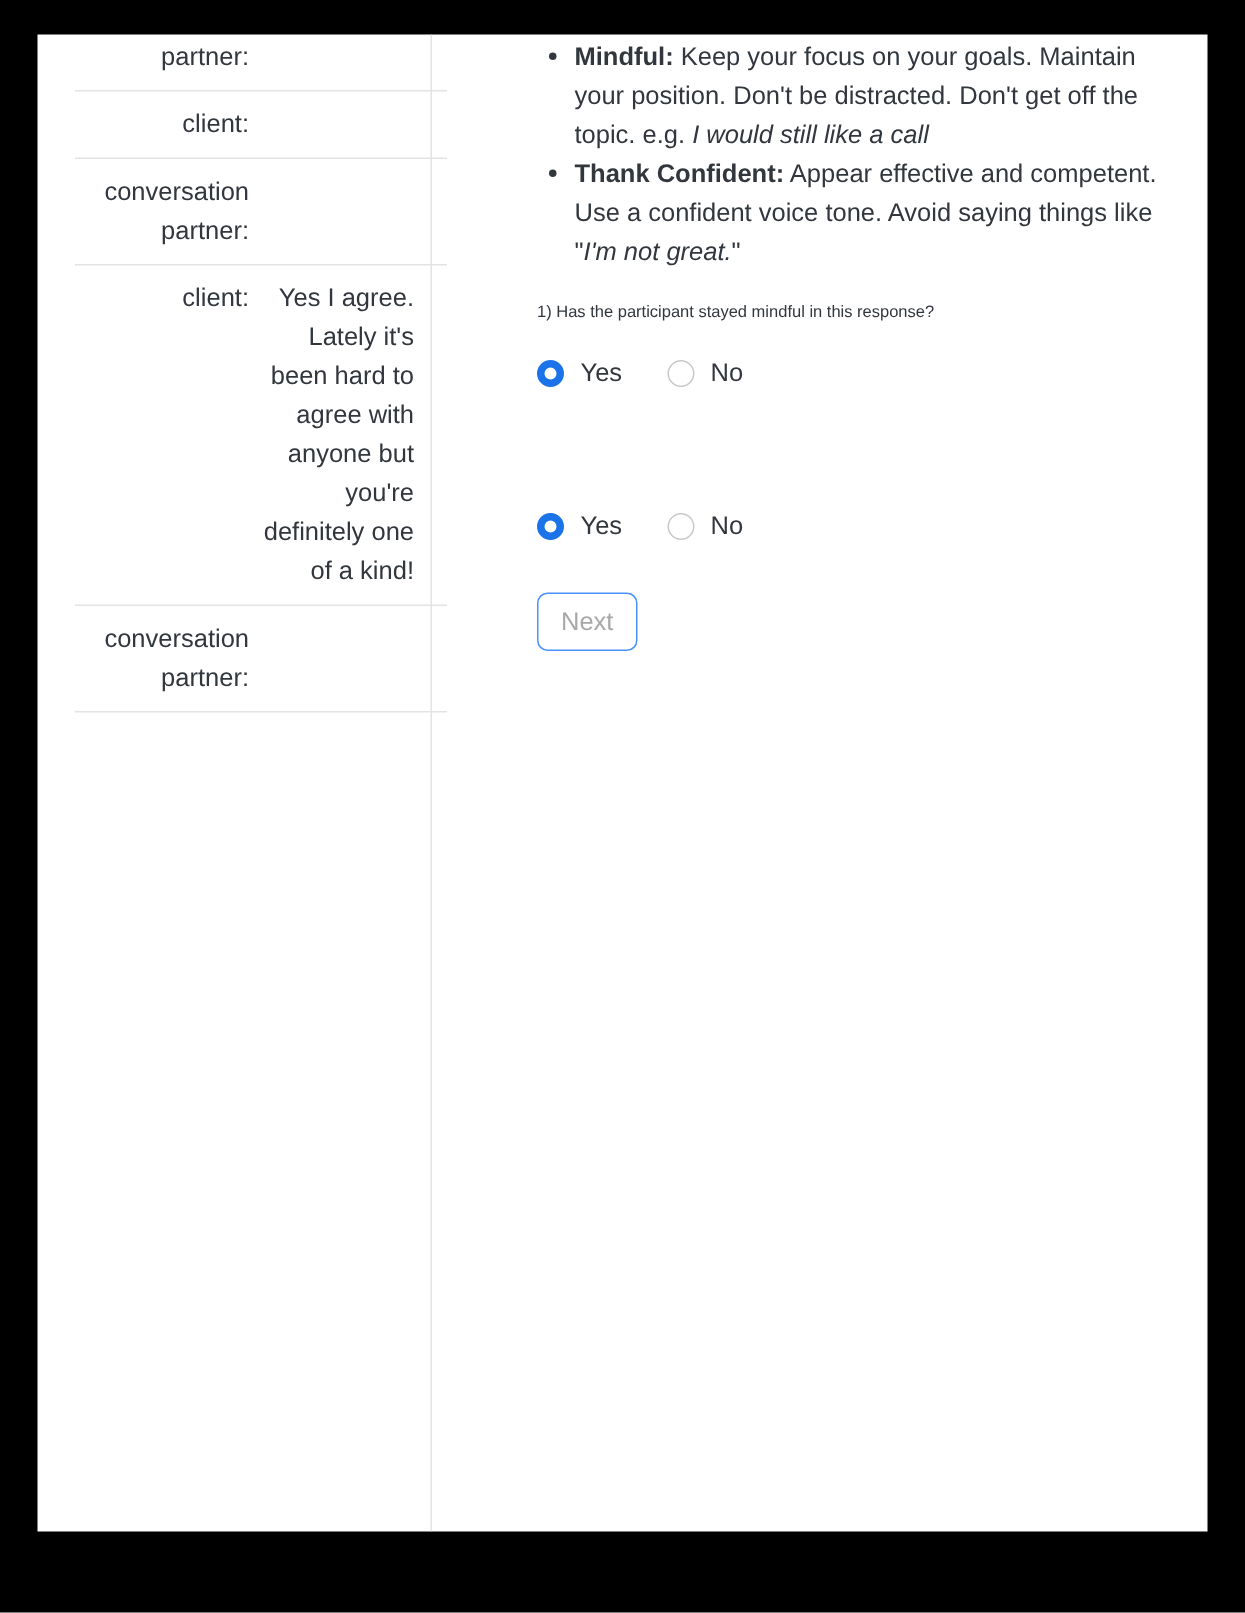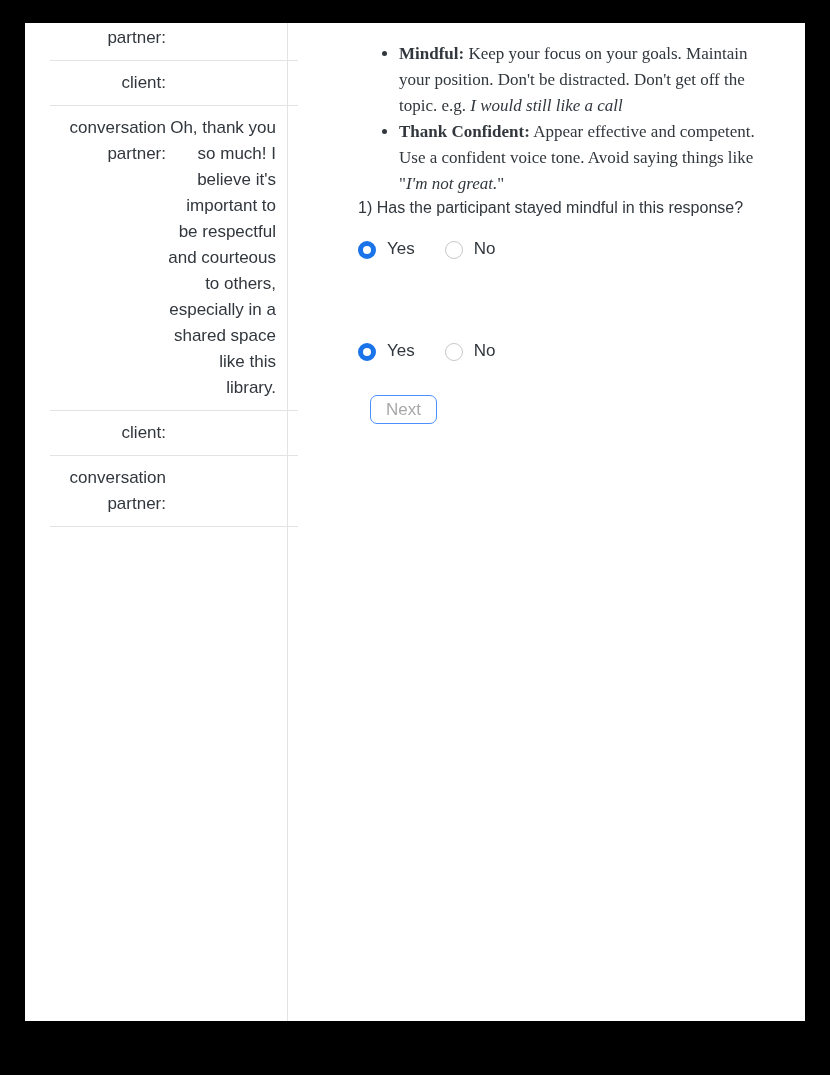--- a/index.html
+++ b/index.html
@@ -52,43 +52,42 @@
   }
   
   .right-pane {
     position: absolute;
     left: 333px; top: 0;
     width: 440px; height: 100%;
   }
   .instructions {
     position: absolute;
     left: 0; top: 2px;
-    margin: 16px;
+    margin: 0;
     padding-left: 25px;
     font-size: 17px;
     line-height: 26px;
-    font-family: Liberation Serif, serif;
   }
   .instructions li { white-space: pre-line; }
   .instructions b { font-weight: 700; }
   .instructions i { font-style: italic; }
   .question {
     position: absolute;
     left: 0;
-    font-size: 16px;
+    font-size: 11px;
     line-height: 26px;
     white-space: pre-line;
   }
   .q1 { top: 172px; }
   .q2 { top: 247px; }
   .radio-row {
     position: absolute;
     left: 0;
     display: flex;
-    align-items: flex-end;
+    align-items: center;
     height: 20px;
   }
   .r1 { top: 216px; }
   .r2 { top: 318px; }
   .radio {
     width: 18px; height: 18px;
     border-radius: 50%;
     box-sizing: border-box;
     background: #ffffff;
     flex: none;
@@ -97,22 +96,22 @@
   .radio.selected { border: 5px solid #1a73e8; }
   .radio.unselected { border: 1.5px solid #c8c8c8; }
   .radio-label {
     margin-left: 11px;
     font-size: 17px;
     cursor: pointer;
   }
   .opt-gap { margin-left: 30px; }
   .next-btn {
     position: absolute;
-    left: 12px; top: 372px;
-    min-width: 66px; height: 29px;
+    left: 0; top: 372px;
+    min-width: 66px; height: 39px;
     background: #ffffff;
     border: 1.5px solid #4a90fe;
     border-radius: 7px;
     color: #a8a8a8;
     font-family: "Liberation Sans", sans-serif;
     font-size: 17px;
     padding: 0 15px;
     cursor: pointer;
   }
 </style>
@@ -124,34 +123,31 @@
   <div class="left-pane">
     <div class="chat-row clipped-top">
       <div class="speaker">partner:</div>
     </div>
     <div class="chat-row">
       <div class="speaker">client:</div>
     </div>
     <div class="chat-row">
       <div class="speaker">conversation
 partner:</div>
-      <div class="msg">Oh, thank you
-so much! I
-believe it's
-important to
-be respectful
-and courteous
-to others,
-especially in a
-shared space
-like this
-library.</div>
     </div>
     <div class="chat-row">
       <div class="speaker">client:</div>
+      <div class="msg">Yes I agree.
+Lately it's
+been hard to
+agree with
+anyone but
+you're
+definitely one
+of a kind!</div>
     </div>
     <div class="chat-row">
       <div class="speaker">conversation
 partner:</div>
     </div>
   </div>
 
   <div class="pane-divider"></div>
 
   <div class="right-pane">

